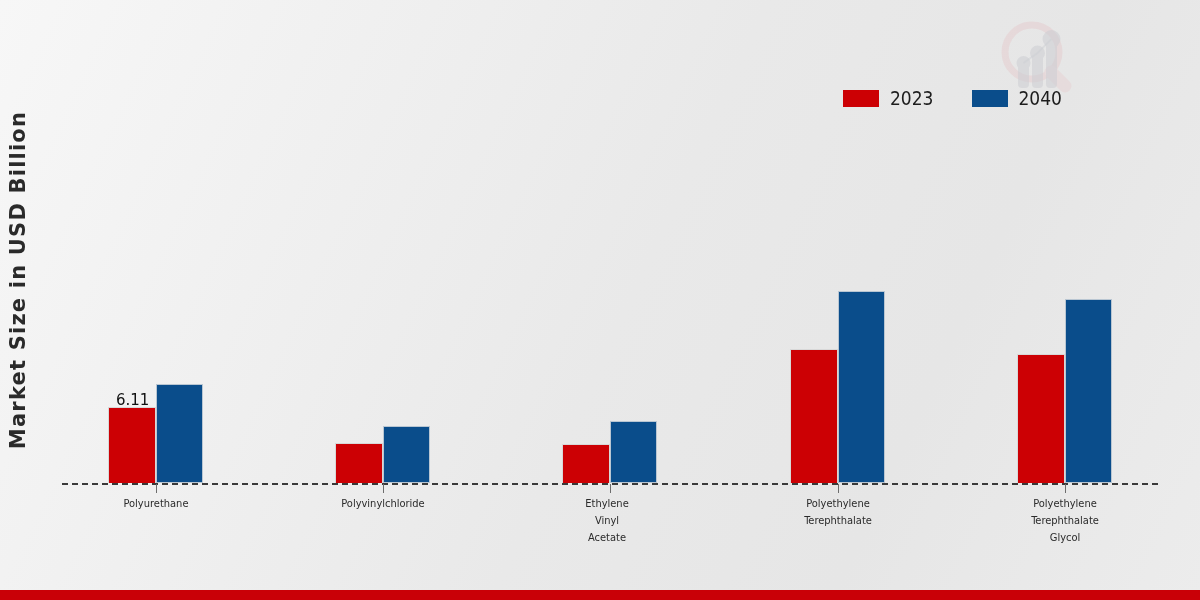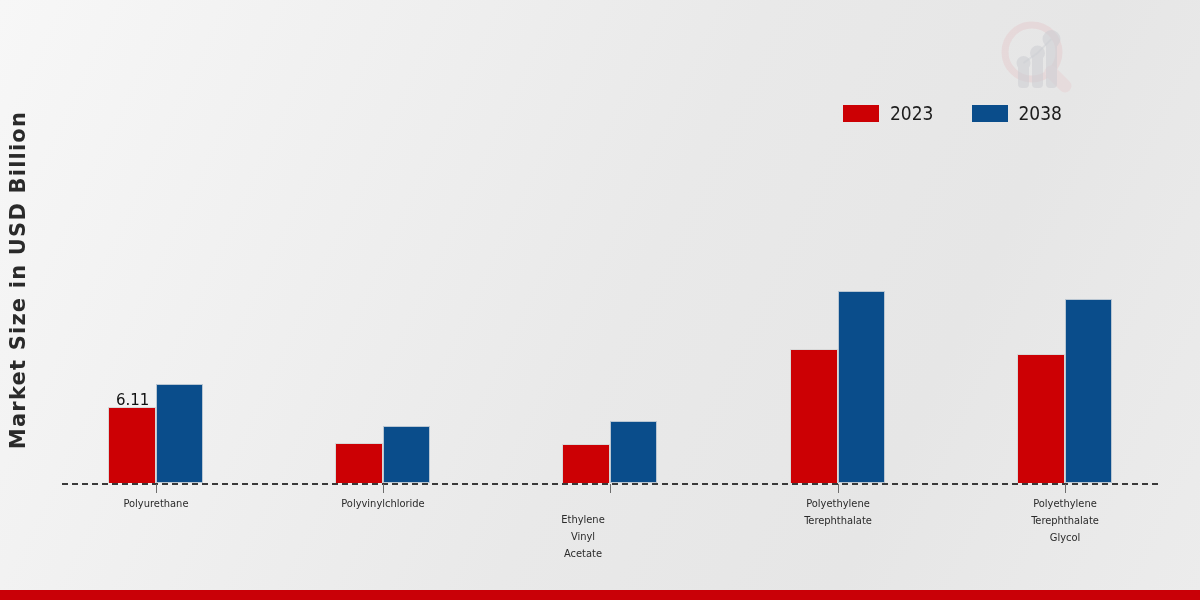--- a/index.html
+++ b/index.html
@@ -22,21 +22,21 @@
   #title{
     position:absolute;left:57px;top:34px;
     font-family:"DejaVu Sans Condensed","Liberation Sans", sans-serif;
     font-size:30px;font-weight:400;color:#1c1c1c;
     letter-spacing:.2px;white-space:nowrap;
     transform:scaleX(1.0);transform-origin:left center;
   }
 
   
   #legend{
-    position:absolute;right:138px;top:102px;
+    position:absolute;right:138px;top:87px;
     display:flex;align-items:center;gap:38px;
   }
   .lg-item{display:flex;align-items:center;gap:11px;}
   .lg-swatch{width:36px;height:17px;display:block;}
   .lg-text{font-size:19px;color:#1d1d1d;font-family:"DejaVu Sans Condensed","Liberation Sans",sans-serif;}
 
   
   #ylabel{
     position:absolute;left:-2px;top:0;width:40px;height:600px;
     display:flex;align-items:center;justify-content:center;
@@ -102,21 +102,21 @@
   </div>
 
 
   <div id="legend">
     <div class="lg-item">
       <span class="lg-swatch" style="background:#cc0004"></span>
       <span class="lg-text">2023</span>
     </div>
     <div class="lg-item">
       <span class="lg-swatch" style="background:#0a4d8b"></span>
-      <span class="lg-text">2038</span>
+      <span class="lg-text">2040</span>
     </div>
   </div>
 
   <div id="ylabel">
     <span>Market Size in USD Billion</span>
   </div>
 
   <div id="plot">
 
     <div class="baseline"></div>
@@ -128,21 +128,21 @@
     <div class="catlabel" style="left:81px;top:495px;width:150px;">Polyurethane</div>
 
     <div class="tick" style="left:383px;"></div>
     <div class="bar red" style="left:335px;width:48px;height:40px;"></div>
     <div class="bar blue" style="left:383px;width:47px;height:57px;"></div>
     <div class="catlabel" style="left:308px;top:495px;width:150px;">Polyvinylchloride</div>
 
     <div class="tick" style="left:610px;"></div>
     <div class="bar red" style="left:562px;width:48px;height:39px;"></div>
     <div class="bar blue" style="left:610px;width:47px;height:62px;"></div>
-    <div class="catlabel" style="left:508px;top:495px;width:150px;margin-top:16px;">Ethylene
+    <div class="catlabel" style="left:532px;top:495px;width:150px;">Ethylene
 Vinyl
 Acetate</div>
 
     <div class="tick" style="left:838px;"></div>
     <div class="bar red" style="left:790px;width:48px;height:134px;"></div>
     <div class="bar blue" style="left:838px;width:47px;height:192px;"></div>
     <div class="catlabel" style="left:763px;top:495px;width:150px;">Polyethylene
 Terephthalate</div>
 
     <div class="tick" style="left:1065px;"></div>

